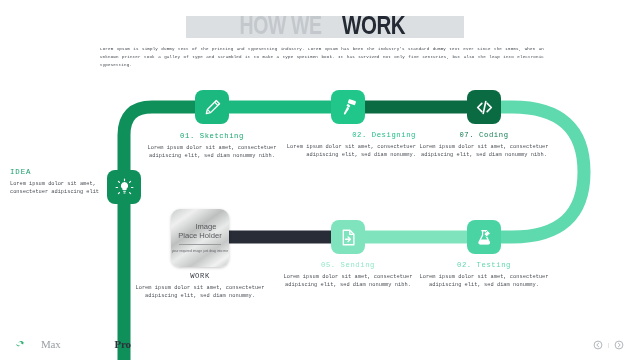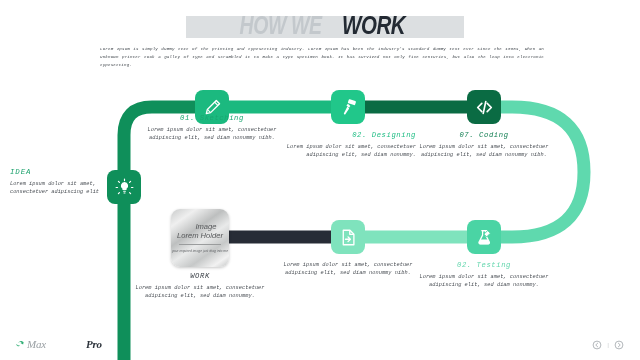--- a/index.html
+++ b/index.html
@@ -3,21 +3,21 @@
 <meta charset="utf-8">
 <title>How We Work</title>
 <style>
   * { box-sizing: border-box; margin: 0; padding: 0; }
   html, body {
     width: 640px; height: 360px;
     background: #ffffff;
     font-family: "Liberation Serif", "DejaVu Serif", serif;
     overflow: hidden;
   }
-  .slide { position: relative; width: 636px; height: 360px; background: #fff; font-style: italic; }
+  .slide { position: relative; width: 636px; height: 360px; background: #fff; }
 
   
   .title-band {
     position: absolute; left: 186px; top: 16px;
     width: 278px; height: 22px;
     background: #dcdfe1;
   }
   .title-wrap {
     position: absolute; left: 0; top: 10px; width: 640px;
     text-align: center;
@@ -96,21 +96,21 @@
     color: #56585a;
   }
   .img-ph-l1 { font-size: 7.6px; line-height: 9px; margin-left: 12px; }
   .img-ph-l2 { font-size: 7.6px; line-height: 9px; }
   .img-ph-rule { width: 42px; height: 1px; background: #9a9c9d; margin: 4px 0 4px; }
   .img-ph-l3 { font-size: 3.4px; line-height: 4.6px; text-align: center; color: #65676a; }
 
   
   .logo {
     position: absolute; left: 14px; bottom: 10px;
-    display: flex; align-items: center; gap: 1px;
+    display: flex; align-items: center; gap: 15px;
     font-family: "Liberation Serif", serif;
   }
   .logo-mark { width: 12px; height: 12px; }
   .logo-max { font-size: 11px; color: #9aa0a4; letter-spacing: -0.2px; }
   .logo-pro { font-size: 11px; color: #2b323a; font-weight: 700; letter-spacing: -0.2px; padding-left: 39px; }
 
   .nav {
     position: absolute; right: 12px; bottom: 10px;
     display: flex; align-items: center; gap: 5px;
     color: #8d9398;
@@ -161,21 +161,21 @@
     <div class="idea-body">Lorem ipsum dolor sit amet, consectetuer adipiscing elit</div>
   </div>
 
   <div class="node" style="left:195px; top:90px; background:#1bb97f;">
     <svg viewBox="0 0 24 24">
       <path d="M16.8 3.1 l4.1 4.1 -11.3 11.3 -5.4 1.3 1.3 -5.4 z" fill="none" stroke="#fff" stroke-width="1.7" stroke-linejoin="round"></path>
       <path d="M14.6 5.3 l4.1 4.1" stroke="#fff" stroke-width="1.5"></path>
       <path d="M5.5 14.4 l4.1 4.1" stroke="#fff" stroke-width="1.3"></path>
     </svg>
   </div>
-  <div class="cap" style="left:144px; top:114px;">
+  <div class="cap" style="left:144px; top:132px;">
     <div class="cap-title" style="color:#19a770;">01.  Sketching</div>
     <div class="cap-body">Lorem ipsum dolor sit amet, consectetuer adipiscing elit, sed diam nonummy nibh.</div>
   </div>
 
   <div class="node" style="left:331px; top:90px; background:#21c78a;">
     <svg viewBox="0 0 24 24">
       <rect x="11.5" y="2.6" width="9.6" height="5.4" rx="1.2" fill="#fff" transform="rotate(18 16.3 5.3)"></rect>
       <path d="M11.2 7.4 l3.2 2.6 -1.8 2.2 -3.2 -2.6 z" fill="#fff"></path>
       <path d="M10.6 10.6 L6.2 19.4 a1.1 1.1 0 0 0 1.6 1.3 L12.9 13.2 z" fill="#fff"></path>
     </svg>
@@ -213,26 +213,27 @@
   </div>
 
   <div class="node" style="left:331px; top:220px; background:#7fe3bd;">
     <svg viewBox="0 0 24 24">
       <path d="M5.4 2.8 h8.4 l5.0 5.0 v13.4 H5.4 z" fill="none" stroke="#fff" stroke-width="1.7" stroke-linejoin="round"></path>
       <path d="M13.6 2.8 v5.2 h5.2" fill="none" stroke="#fff" stroke-width="1.7" stroke-linejoin="round"></path>
       <path d="M8.2 14.2 h6.0 M11.4 11.2 l3.0 3.0 -3.0 3.0" fill="none" stroke="#fff" stroke-width="1.7" stroke-linecap="round" stroke-linejoin="round"></path>
     </svg>
   </div>
   <div class="cap" style="left:280px; top:261px;">
+    <div class="cap-title" style="color:#92e7c8;">05.  Sending</div>
     <div class="cap-body">Lorem ipsum dolor sit amet, consectetuer adipiscing elit, sed diam nonummy nibh.</div>
   </div>
 
   <div class="img-ph">
     <div class="img-ph-l1">Image</div>
-    <div class="img-ph-l2">Lorem Holder</div>
+    <div class="img-ph-l2">Place Holder</div>
     <div class="img-ph-rule"></div>
     <div class="img-ph-l3">your required image just drag into me</div>
   </div>
   <div class="cap" style="left:132px; top:272px;">
     <div class="cap-title" style="color:#3b4148;">WORK</div>
     <div class="cap-body">Lorem ipsum dolor sit amet, consectetuer adipiscing elit, sed diam nonummy.</div>
   </div>
 
   <div class="logo">
     <svg class="logo-mark" viewBox="0 0 24 24">

